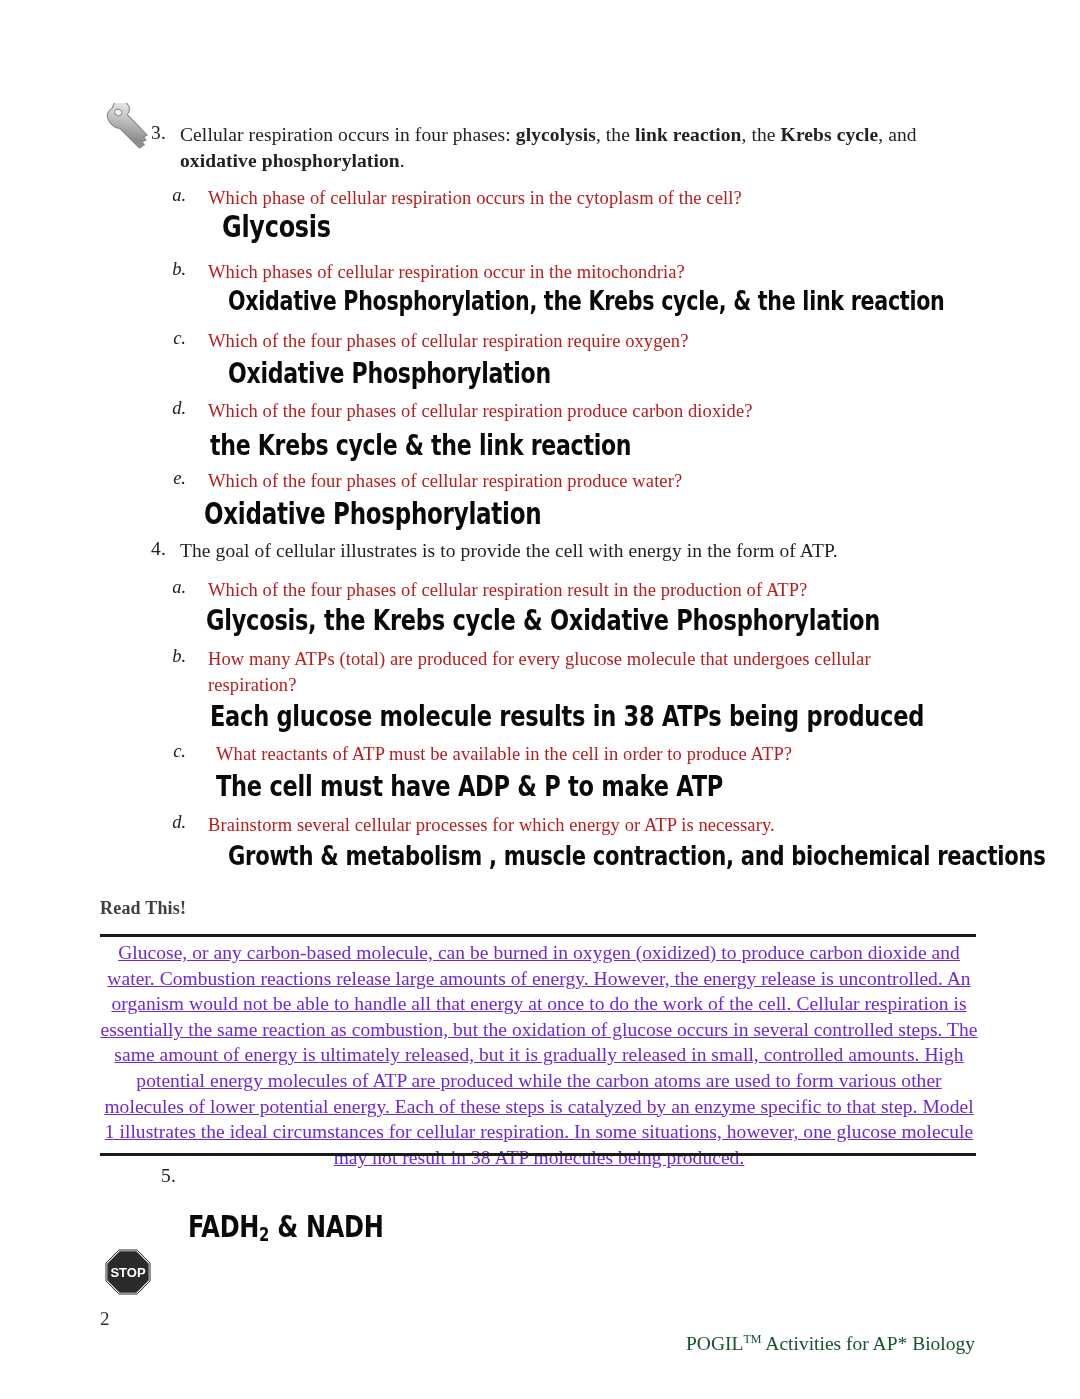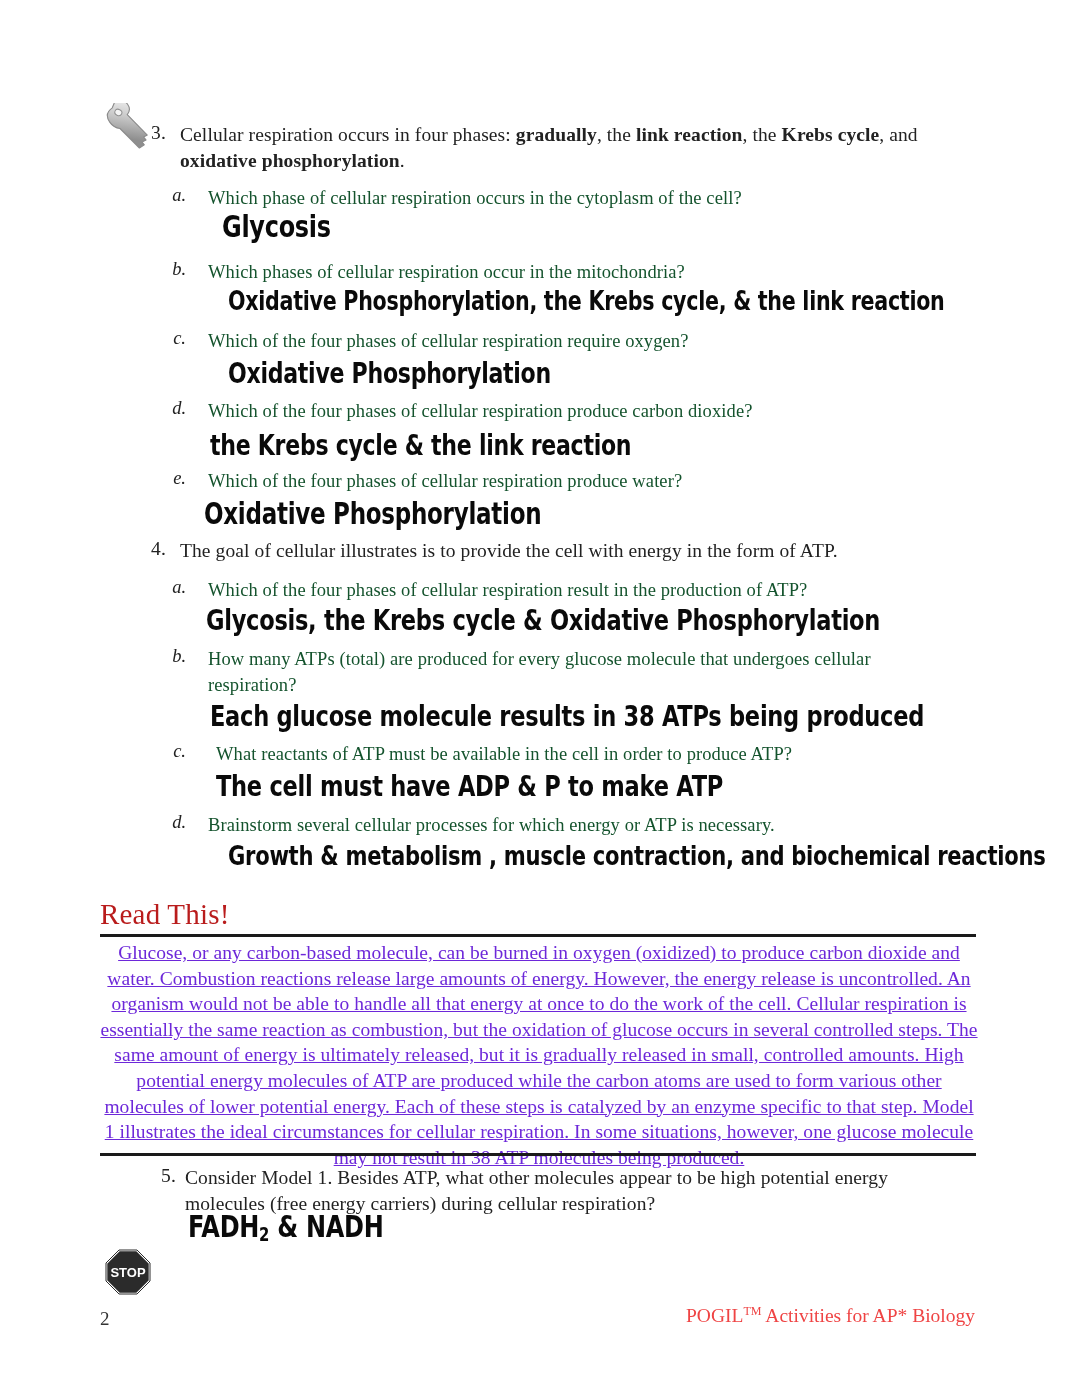--- a/index.html
+++ b/index.html
@@ -43,21 +43,21 @@
     position: absolute;
     font-size: 18.5px;
     font-style: italic;
     color: #222;
     text-align: right;
   }
   .sub-text {
     position: absolute;
     font-size: 18.5px;
     line-height: 26px;
-    color: #14532d;
+    color: #b91c1c;
     letter-spacing: .1px;
   }
 
   
   .hand {
     position: absolute;
     font-family: "DejaVu Sans", sans-serif;
     font-weight: bold;
     color: #0a0a0a;
     letter-spacing: -0.3px;
@@ -75,23 +75,23 @@
     position: absolute;
     left: 98px;
     top: 103px;
     width: 62px;
     height: 46px;
   }
 
   
   .readthis-head {
     position: absolute;
-    font-size: 29px;
-    font-weight: normal;
-    color: #b91c1c;
+    font-size: 18px;
+    font-weight: bold;
+    color: #404040;
     letter-spacing: .2px;
   }
   .rule {
     position: absolute;
     background: #1a1a1a;
   }
   .readthis-body {
     position: absolute;
     font-size: 19.5px;
     line-height: 25.6px;
@@ -114,23 +114,23 @@
   .footer-left {
     position: absolute;
     left: 100px;
     top: 1308px;
     font-size: 19px;
     color: #333;
   }
   .footer-right {
     position: absolute;
     right: 105px;
-    top: 1304px;
-    font-size: 19.5px;
-    color: #ef4444;
+    top: 1332px;
+    font-size: 19.5px;
+    color: #14532d;
     white-space: nowrap;
   }
   .footer-right sup { font-size: .62em; vertical-align: .55em; }
 </style>
 </head>
 <body>
 
 <div class="page">
 
   <div class="key-icon">
@@ -145,21 +145,21 @@
       <g transform="rotate(26 31 23)">
         <path d="M8 14 q-5 9 4 14 q6 3.4 12 1.2 l26 9 l3 -5 l-3.2 -1.5 l2.6 -3.6 l-3.4 -1.6 l2.4 -3.4 l-27 -9.6
                  q1.5 -6.4 -4 -9.3 q-8 -4 -12.8 3.4 z" fill="url(#kg)" stroke="#8a8a8a" stroke-width="1.1" stroke-linejoin="round"></path>
         <ellipse cx="15.5" cy="15.5" rx="3.6" ry="3.1" fill="#f4f4f4" stroke="#909090" stroke-width="1"></ellipse>
       </g>
     </svg>
   </div>
 
   <div class="q-num" style="left:130px; top:122px; width:36px;">3.</div>
 
-  <div class="q-text" style="left:180px; top:122px; width:770px;">Cellular respiration occurs in four phases: <b>gradually</b>, the <b>link reaction</b>, the <b>Krebs cycle</b>, and <b>oxidative phosphorylation</b>.</div>
+  <div class="q-text" style="left:180px; top:122px; width:770px;">Cellular respiration occurs in four phases: <b>glycolysis</b>, the <b>link reaction</b>, the <b>Krebs cycle</b>, and <b>oxidative phosphorylation</b>.</div>
 
   <div class="sub-label" style="left:150px; top:185px; width:36px;">a.</div>
   <div class="sub-text" style="left:208px; top:185px; width:740px;">Which phase of cellular respiration occurs in the cytoplasm of the cell?</div>
   <div class="hand" style="left:222px; top:212px; font-size:25px;">Glycosis</div>
 
   <div class="sub-label" style="left:150px; top:259px; width:36px;">b.</div>
   <div class="sub-text" style="left:208px; top:259px; width:740px;">Which phases of cellular respiration occur in the mitochondria?</div>
   <div class="hand" style="left:228px; top:288px; font-size:21.5px;">Oxidative Phosphorylation, the Krebs cycle, &amp; the link reaction</div>
 
   <div class="sub-label" style="left:150px; top:328px; width:36px;">c.</div>
@@ -195,21 +195,20 @@
 
   <div class="readthis-head" style="left:100px; top:898px;">Read This!</div>
 
   <div class="rule" style="left:100px; top:934px; width:876px; height:2.5px;"></div>
 
   <div class="readthis-body" style="left:100px; top:940px; width:878px;">Glucose, or any carbon-based molecule, can be burned in oxygen (oxidized) to produce carbon dioxide and water. Combustion reactions release large amounts of energy. However, the energy release is uncontrolled. An organism would not be able to handle all that energy at once to do the work of the cell. Cellular respiration is essentially the same reaction as combustion, but the oxidation of glucose occurs in several controlled steps. The same amount of energy is ultimately released, but it is gradually released in small, controlled amounts. High potential energy molecules of ATP are produced while the carbon atoms are used to form various other molecules of lower potential energy. Each of these steps is catalyzed by an enzyme specific to that step. Model 1 illustrates the ideal circumstances for cellular respiration. In some situations, however, one glucose molecule may not result in 38 ATP molecules being produced.</div>
 
   <div class="rule" style="left:100px; top:1153px; width:876px; height:2.5px;"></div>
 
   <div class="q-num" style="left:140px; top:1165px; width:36px;">5.</div>
-  <div class="q-text" style="left:185px; top:1165px; width:740px;">Consider Model 1. Besides ATP, what other molecules appear to be high potential energy molecules (free energy carriers) during cellular respiration?</div>
 
   <div class="hand" style="left:188px; top:1212px; font-size:25px;">
     <span>FADH</span><sub>2</sub><span> &amp; NADH</span>
   </div>
 
   <div class="stop-icon">
     <svg viewBox="0 0 48 48" width="48" height="48" aria-hidden="true">
       <polygon points="15,2 33,2 46,15 46,33 33,46 15,46 2,33 2,15" fill="#2b2b2b" stroke="#ffffff" stroke-width="2.6"></polygon>
       <polygon points="15,2 33,2 46,15 46,33 33,46 15,46 2,33 2,15" fill="none" stroke="#2b2b2b" stroke-width="1"></polygon>
       <text x="24" y="29" text-anchor="middle" font-family="Liberation Sans, sans-serif" font-size="13" font-weight="bold" fill="#ffffff">STOP</text>

